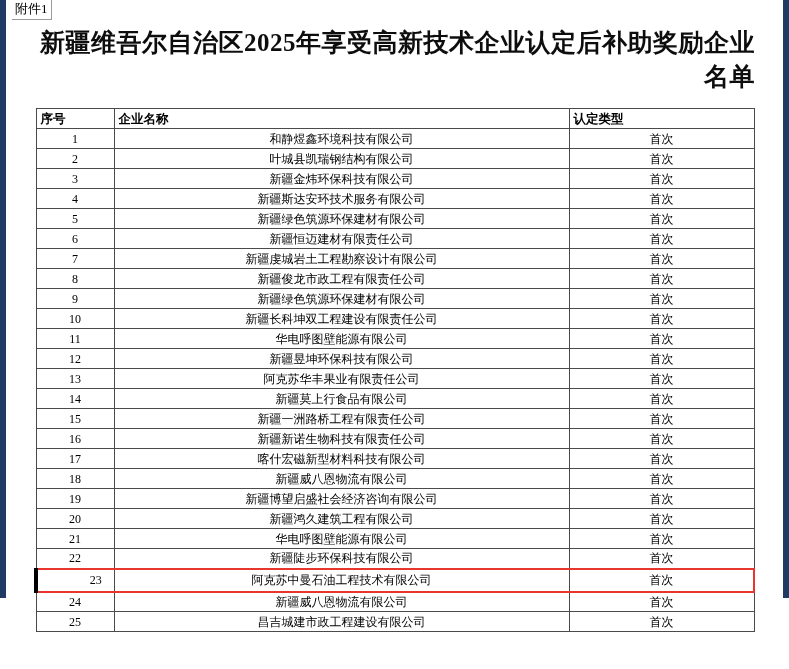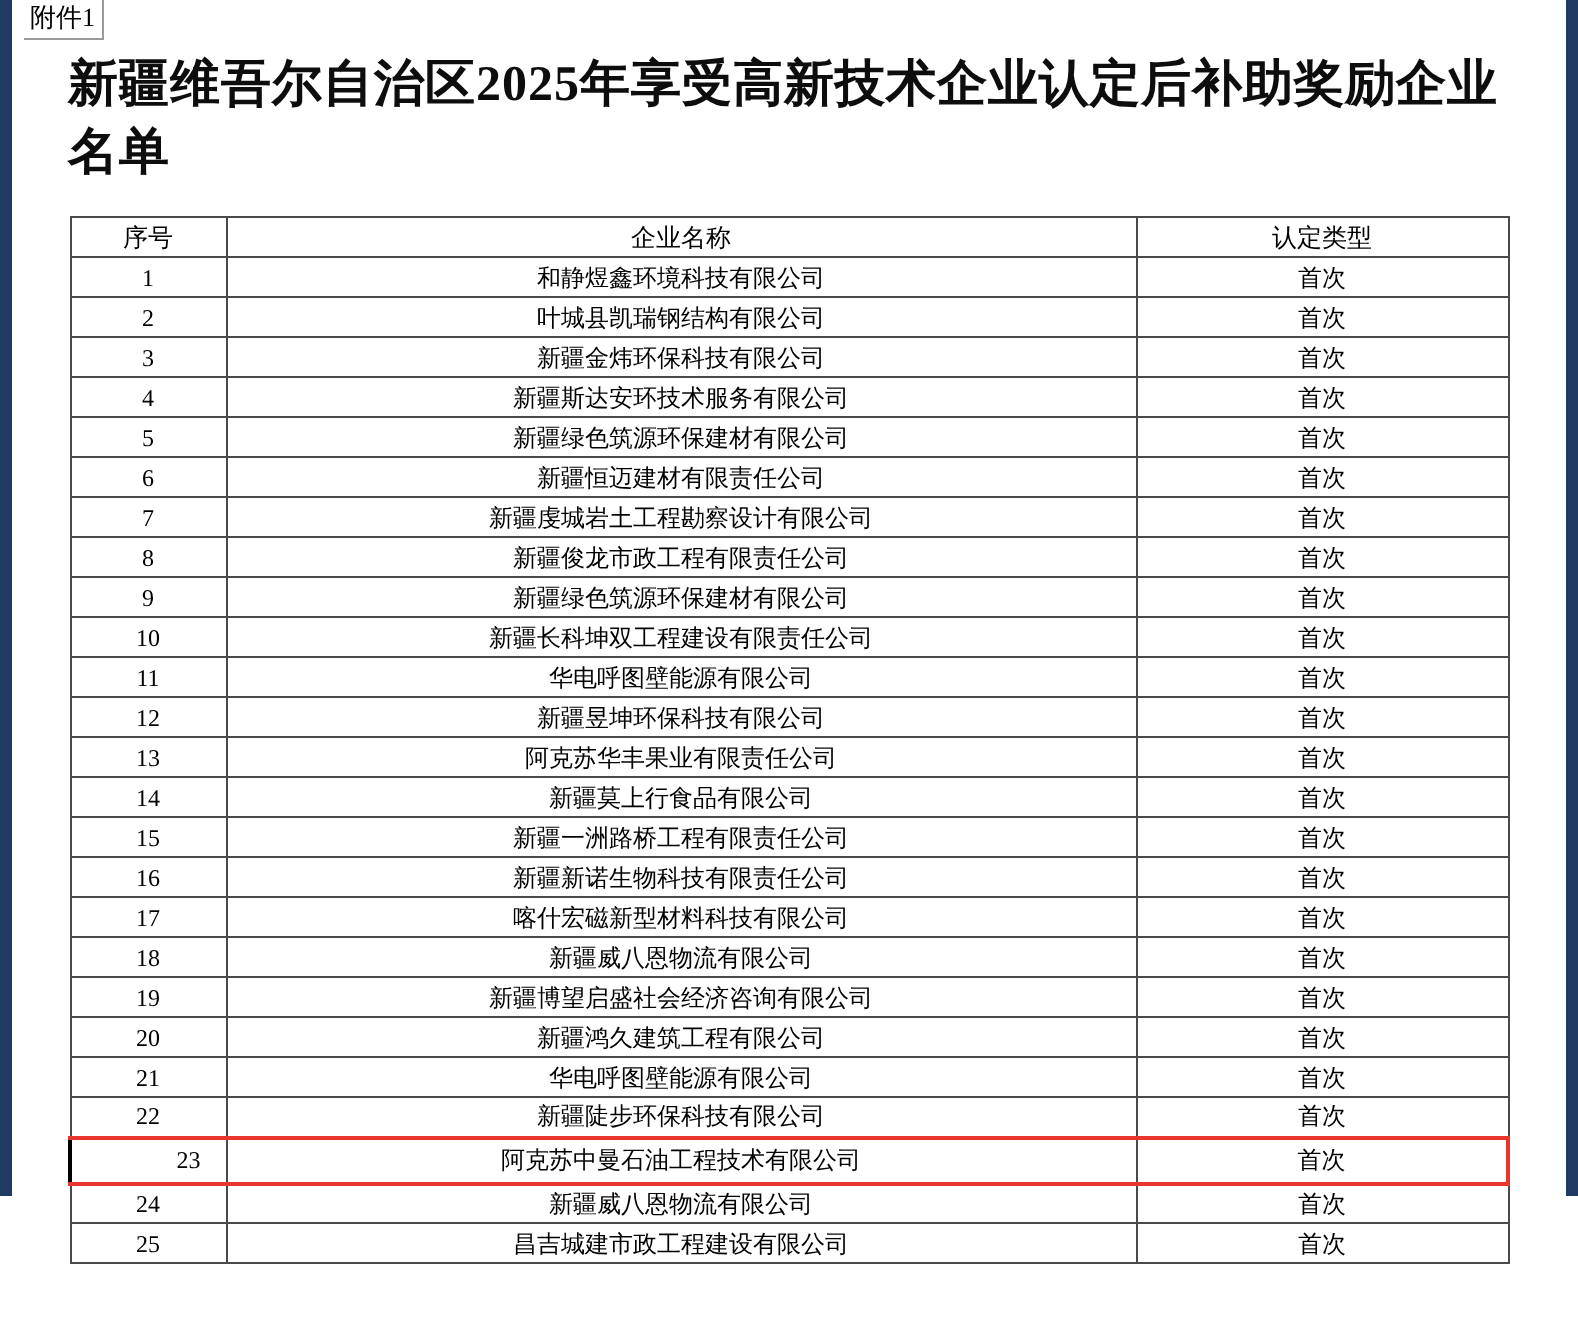--- a/index.html
+++ b/index.html
@@ -34,21 +34,21 @@
     font-family: "Liberation Serif", serif;
     background: #ffffff;
     border-right: 1px solid #9a9a9a;
     border-bottom: 1px solid #9a9a9a;
   }
   .doc-body {
     padding: 22px 28px 0 28px;
   }
   .doc-title {
     margin: 4px 0 0 0;
-    text-align: left;
+    text-align: right;
     font-family: "Liberation Serif", serif;
     font-weight: bold;
     font-size: 25px;
     line-height: 34px;
     letter-spacing: 0.5px;
     color: #0d0d0d;
   }
   table.listing {
     margin-top: 14px;
     width: 100%;
@@ -61,36 +61,36 @@
   table.listing td {
     border: 1px solid #4a4a4a;
     height: 20px;
     line-height: 18px;
     padding: 0 4px;
     box-sizing: border-box;
     white-space: nowrap;
     overflow: hidden;
   }
   table.listing th {
-    font-weight: normal;
-    text-align: center;
+    font-weight: bold;
+    text-align: left;
     font-size: 12.5px;
   }
   col.c-no { width: 78px; }
   col.c-name { width: 455px; }
   col.c-type { width: auto; }
   td.no { text-align: center; }
   td.name { text-align: center; padding-left: 8px; }
   td.type { text-align: center; }
   tr.highlight td {
     border-top: 2px solid #e8352e;
     border-bottom: 2px solid #e8352e;
     height: 23px;
   }
-  tr.highlight td:first-child { border-left: 2px solid #000000; padding-left: 44px; }
+  tr.highlight td:first-child { border-left: 4px solid #000000; padding-left: 44px; }
   tr.highlight td:last-child { border-right: 2px solid #e8352e; }
 </style>
 </head>
 <body>
 
 <div class="page-frame">
 
   <div class="attachment-tag">附件1</div>
 
   <div class="doc-body">

